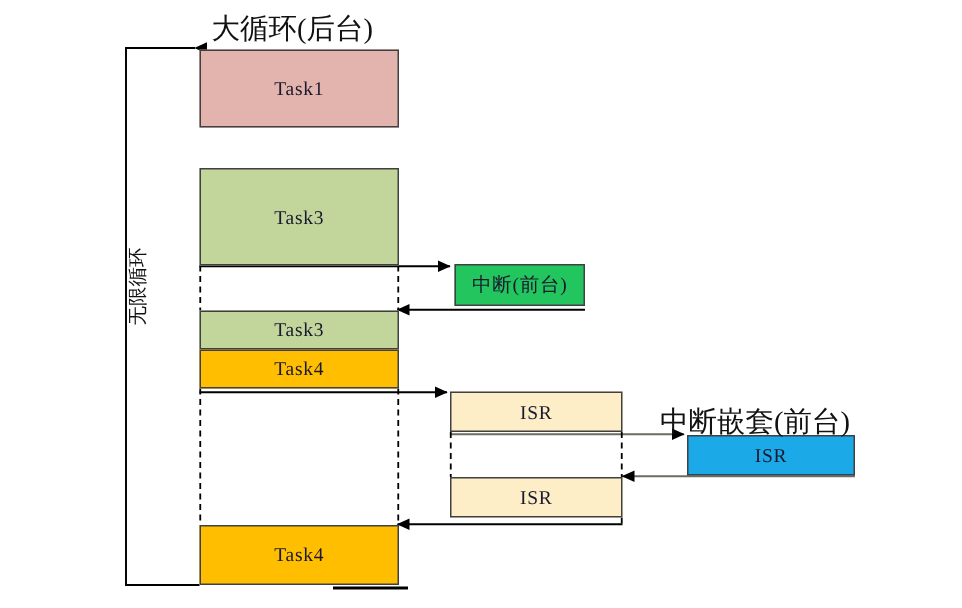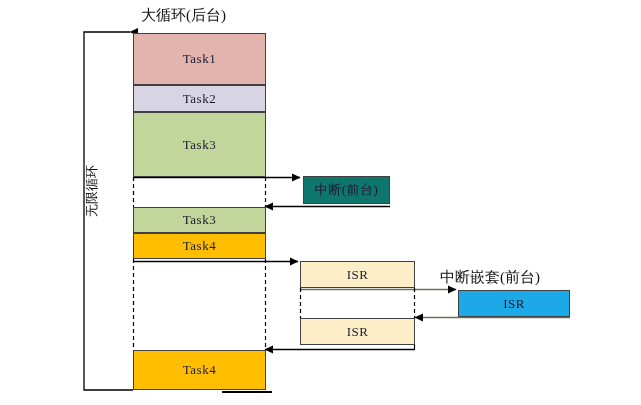--- a/index.html
+++ b/index.html
@@ -4,21 +4,21 @@
 <style>
   html,body{margin:0;padding:0;background:#ffffff;}
   body{width:641px;height:405px;position:relative;overflow:hidden;
        font-family:"Liberation Serif","DejaVu Serif",serif;}
   .canvas{position:absolute;inset:0;}
   svg.layer{position:absolute;left:0;top:0;width:641px;height:405px;overflow:visible;}
 
   .box{position:absolute;box-sizing:border-box;border:1px solid #404040;
        display:flex;align-items:center;justify-content:center;
        font-size:13px;color:#1a1a2e;letter-spacing:.5px;}
-  .lbl{position:absolute;font-size:15px;color:#111;white-space:nowrap;font-family:Liberation Serif, serif;}
+  .lbl{position:absolute;font-size:19px;color:#111;white-space:nowrap;font-family:Liberation Serif, serif;}
   .vlbl{position:absolute;font-size:13px;color:#111;white-space:nowrap;
         transform:rotate(-90deg);transform-origin:center center;}
   .capfrag{position:absolute;font-size:11px;color:#444;white-space:nowrap;
            overflow:hidden;}
 </style>
 </head>
 <body>
 
 <div class="canvas">
 
@@ -75,37 +75,34 @@
     </g>
   </svg>
 
   <div class="lbl" style="left:141px;top:6px;">大循环(后台)</div>
 
   <div class="vlbl" style="left:52px;top:182px;width:80px;text-align:center;">无限循环</div>
 
   <div class="box" style="left:133px;top:33px;width:133px;height:52px;background:#e3b3ae;">
     <span>Task1</span>
   </div>
-  <div class="box" style="left:133px;top:85px;width:133px;height:27px;background:#d8d4e4;">
-    <span>Task2</span>
-  </div>
   <div class="box" style="left:133px;top:112px;width:133px;height:65px;background:#c2d69b;">
     <span>Task3</span>
   </div>
   <div class="box" style="left:133px;top:207px;width:133px;height:26px;background:#c2d69b;">
     <span>Task3</span>
   </div>
   <div class="box" style="left:133px;top:233px;width:133px;height:26px;background:#ffbf00;">
     <span>Task4</span>
   </div>
   <div class="box" style="left:133px;top:350px;width:133px;height:40px;background:#ffbf00;">
     <span>Task4</span>
   </div>
 
-  <div class="box" style="left:303px;top:176px;width:87px;height:28px;background:#0f766e;">
+  <div class="box" style="left:303px;top:176px;width:87px;height:28px;background:#22c55e;">
     <span>中断(前台)</span>
   </div>
   <div class="box" style="left:300px;top:261px;width:115px;height:27px;background:#fdeec8;">
     <span>ISR</span>
   </div>
   <div class="box" style="left:300px;top:318px;width:115px;height:27px;background:#fdeec8;">
     <span>ISR</span>
   </div>
   <div class="box" style="left:458px;top:290px;width:112px;height:27px;background:#1ca9e8;">
     <span>ISR</span>

